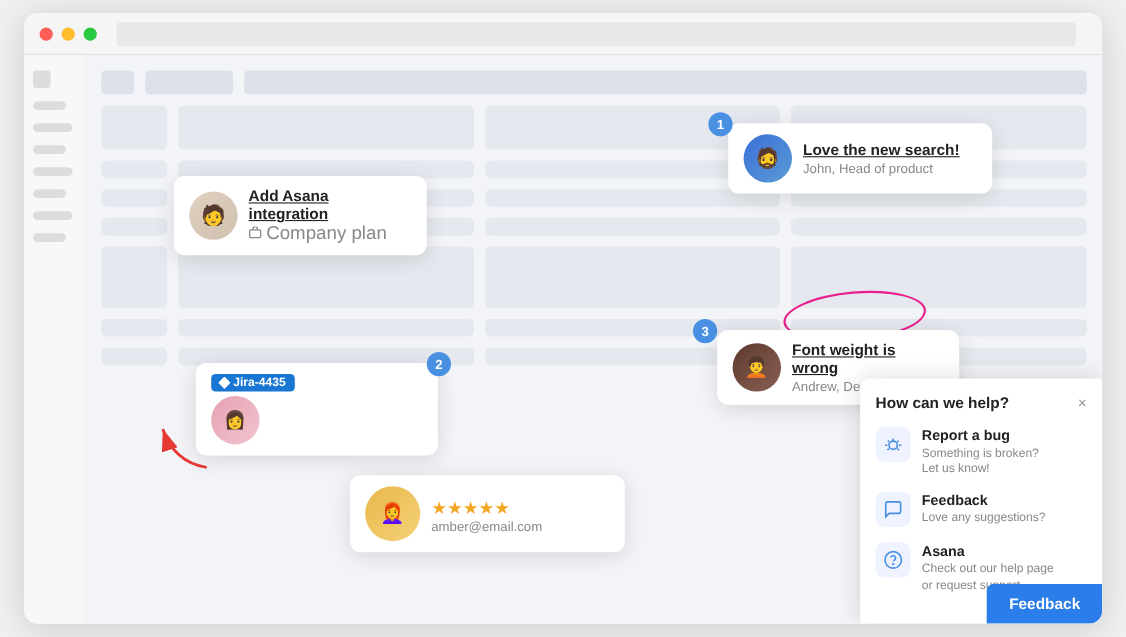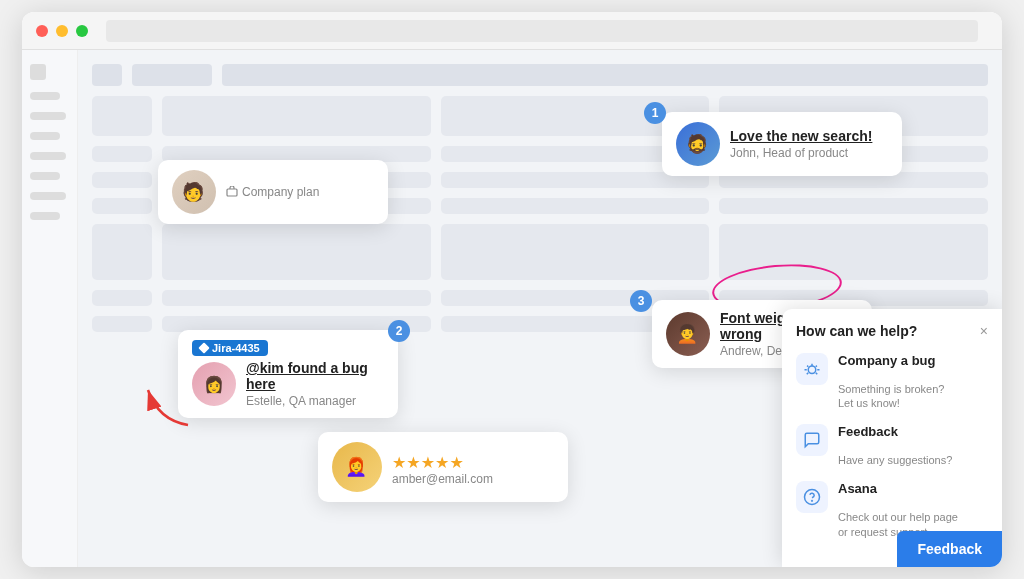--- a/index.html
+++ b/index.html
@@ -189,21 +189,21 @@
     }
     .badge-3 {
       top: 240px; right: 350px;
     }
     
     .card-asana {
       top: 110px; left: 80px;
       width: 230px;
     }
     .plan-icon {
-      font-size: 12px;
+      font-size: 17px;
       color: #888;
       display: flex; align-items: center; gap: 4px;
     }
     
     .card-ambassador {
       bottom: 65px; left: 240px;
       width: 250px;
       flex-direction: column;
       align-items: flex-start;
       gap: 4px;
@@ -274,21 +274,21 @@
       font-size: 16px;
     }
     .help-item-text .title {
       font-size: 13px;
       font-weight: 600;
       color: #222;
     }
     .help-item-text .desc {
       font-size: 11px;
       color: #888;
-      margin-top: 14px;
+      margin-top: 2px;
       line-height: 1.3;
     }
     
     .feedback-btn {
       position: absolute;
       bottom: 0; right: 0;
       background: #2b7de9;
       color: #fff;
       font-size: 14px;
       font-weight: 600;
@@ -409,20 +409,21 @@
           <div class="name">Love the new search!</div>
           <div class="sub">John, Head of product</div>
         </div>
       </div>
 
       <div class="float-card card-asana">
         <div class="avatar-placeholder av-asana">
           <div class="face">🧑</div>
         </div>
         <div class="card-text">
+          <div class="name">Add Asana integration</div>
           <div class="plan-icon">
             <svg width="12" height="12" viewBox="0 0 12 12" fill="#888">
                 <rect x="1" y="3" width="10" height="7" rx="1" fill="none" stroke="#888" stroke-width="1.2"></rect>
                 <path d="M4 3V2a2 2 0 014 0v1" fill="none" stroke="#888" stroke-width="1.2"></path>
               </svg>
             <span>Company plan</span>
           </div>
         </div>
       </div>
 
@@ -445,24 +446,20 @@
         <div style="display:flex; align-items:flex-end; gap:8px; width:100%">
           <span class="jira-tag">
             <span class="jira-diamond"></span>
             <span>Jira-4435</span>
           </span>
         </div>
         <div class="card-2-inner">
           <div class="avatar-placeholder av-estelle">
             <div class="face" style="font-size:16px">👩</div>
           </div>
-          <div class="card-text">
-            <div class="name">@kim found a bug here</div>
-            <div class="sub">Estelle, QA manager</div>
-          </div>
         </div>
       </div>
 
       <div class="annotation-circle"></div>
 
       <div class="badge-number badge-3">
         <span>3</span>
       </div>
 
       <div class="float-card card-3">
@@ -499,34 +496,34 @@
           <div class="help-icon-wrap">
             <svg width="18" height="18" viewBox="0 0 24 24" fill="none" stroke="#4a90e2" stroke-width="2">
               <circle cx="12" cy="13" r="5"></circle>
               <path d="M12 8V5"></path>
               <path d="M5 13H2M22 13h-3"></path>
               <path d="M5.5 7.5L7 9M18.5 7.5L17 9"></path>
               <path d="M5 19l2-2M19 19l-2-2"></path>
             </svg>
           </div>
           <div class="help-item-text">
-            <div class="title">Company a bug</div>
+            <div class="title">Report a bug</div>
             <div class="desc">Something is broken?<br>Let us know!</div>
           </div>
         </div>
 
         <div class="help-item">
           <div class="help-icon-wrap">
             <svg width="18" height="18" viewBox="0 0 24 24" fill="none" stroke="#4a90e2" stroke-width="2">
               <path d="M21 15a2 2 0 01-2 2H7l-4 4V5a2 2 0 012-2h14a2 2 0 012 2z"></path>
             </svg>
           </div>
           <div class="help-item-text">
             <div class="title">Feedback</div>
-            <div class="desc">Have any suggestions?</div>
+            <div class="desc">Love any suggestions?</div>
           </div>
         </div>
 
         <div class="help-item">
           <div class="help-icon-wrap">
             <svg width="18" height="18" viewBox="0 0 24 24" fill="none" stroke="#4a90e2" stroke-width="2">
               <circle cx="12" cy="12" r="10"></circle>
               <path d="M9.09 9a3 3 0 015.83 1c0 2-3 3-3 3"></path>
               <circle cx="12" cy="17" r="0.5" fill="#4a90e2"></circle>
             </svg>

